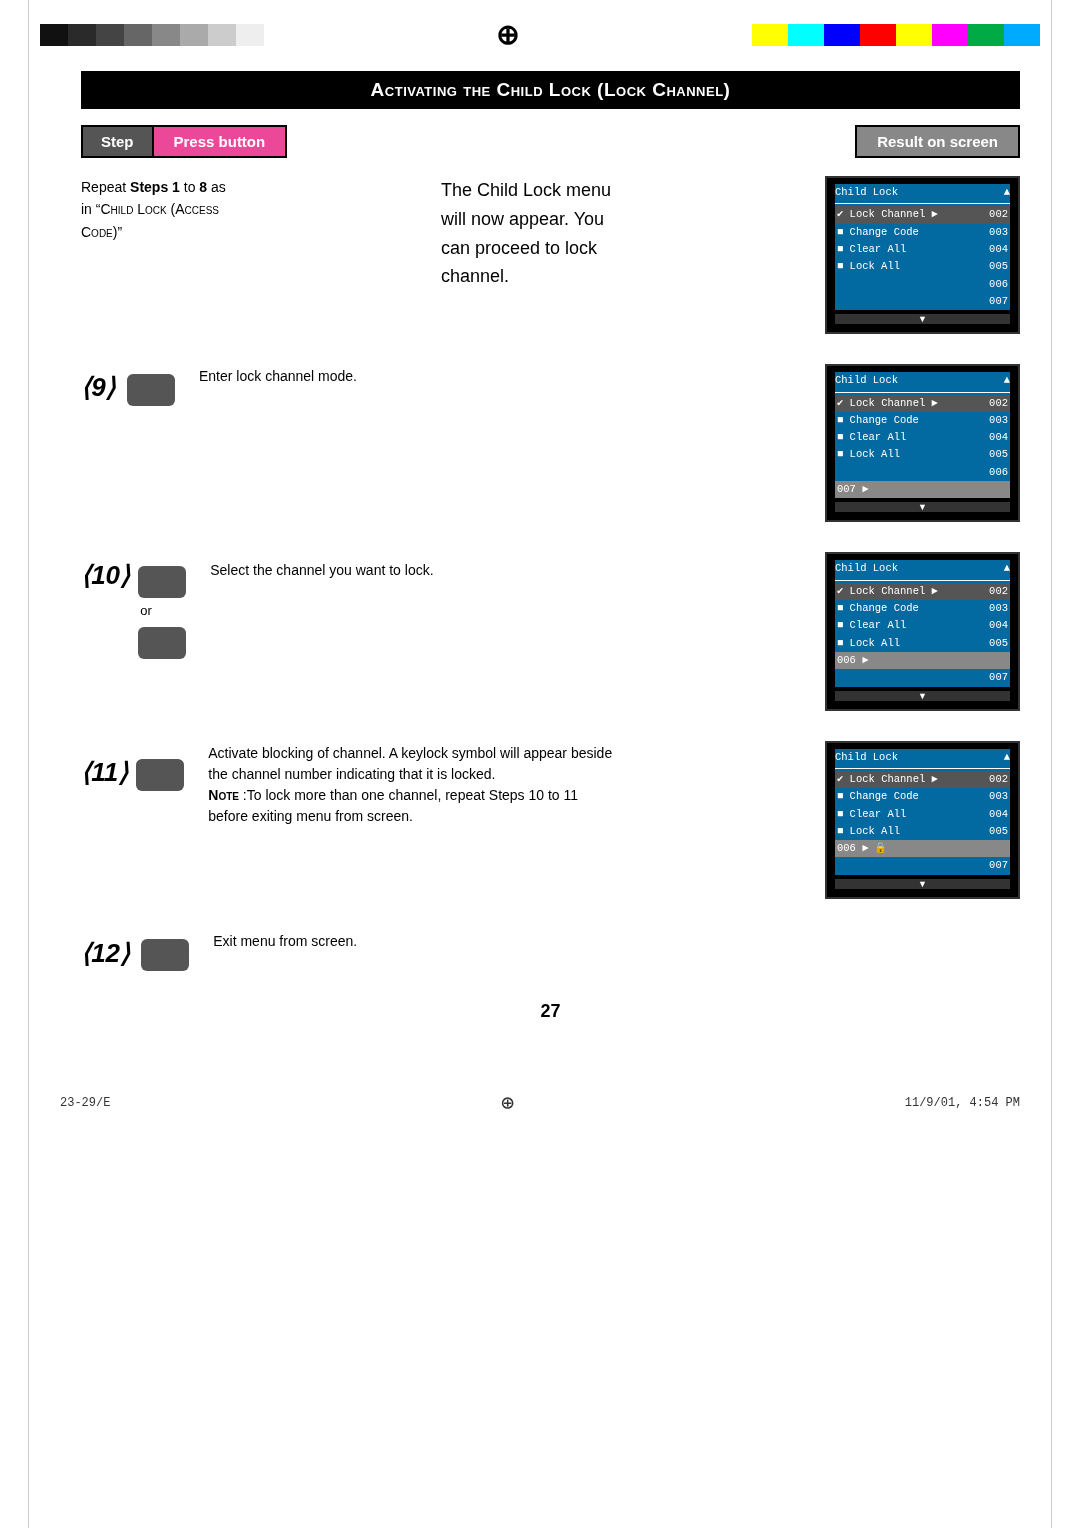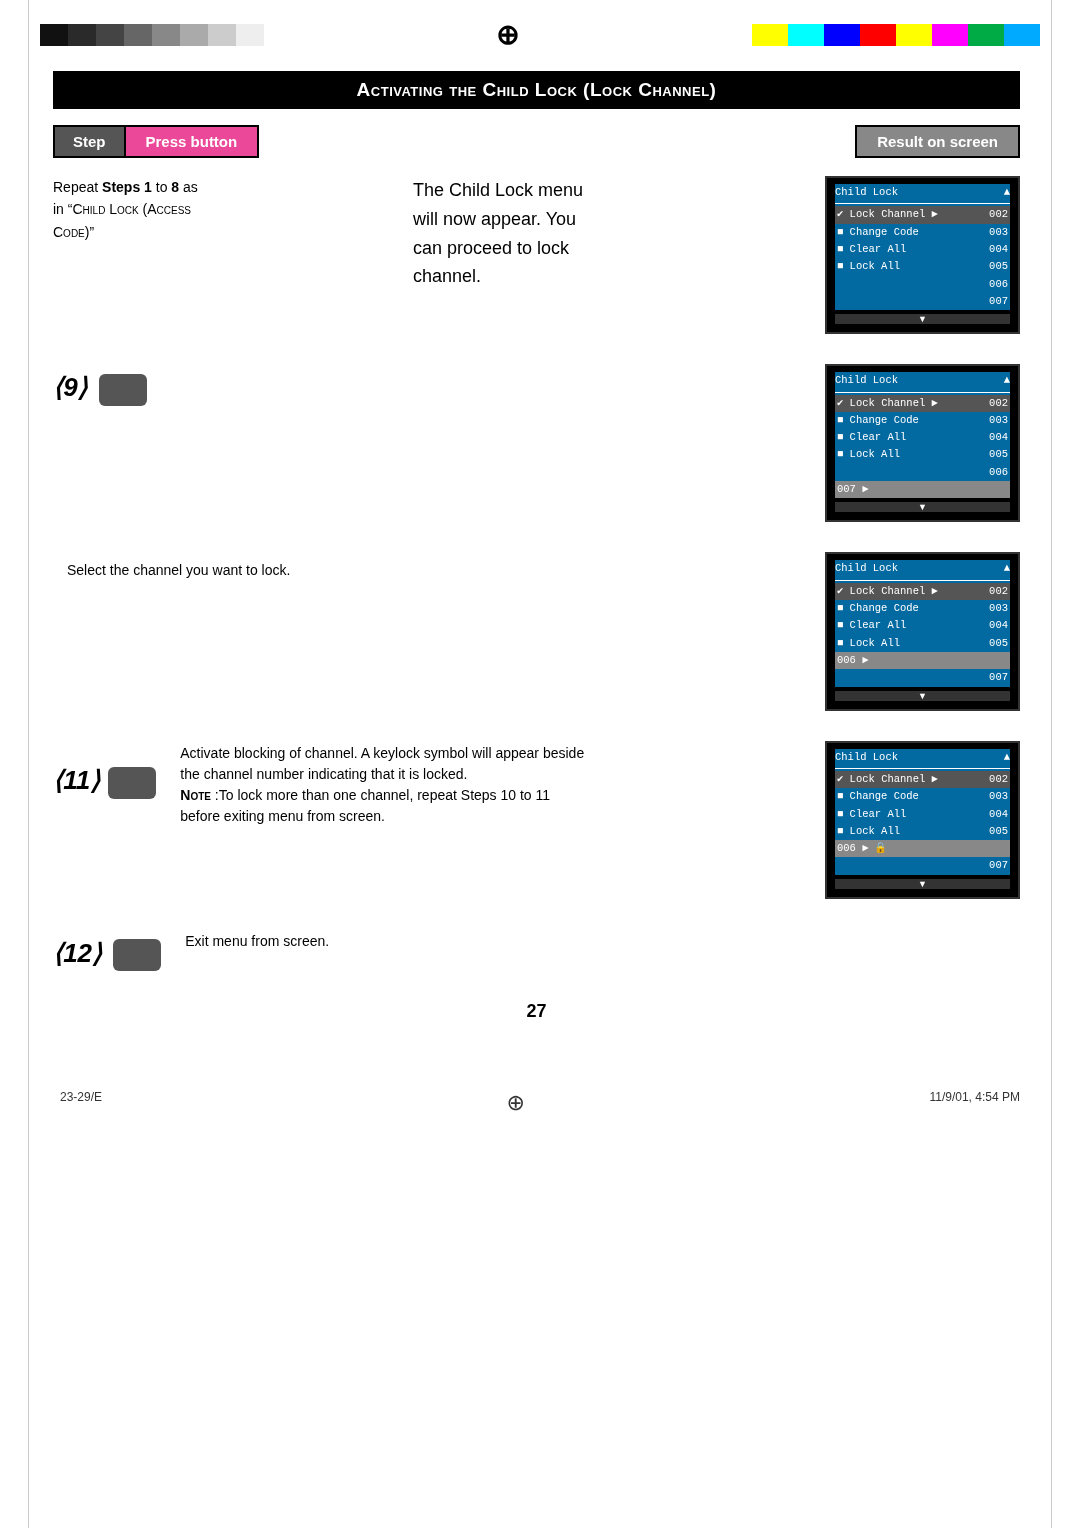--- a/index.html
+++ b/index.html
@@ -38,21 +38,21 @@
     .color-strip-right {
       display: flex;
       height: 22px;
     }
     .color-strip-right .cs {
       width: 36px;
       height: 22px;
     }
 
     .page-content {
-      padding: 20px 60px 30px 53px;
+      padding: 20px 60px 30px 81px;
     }
 
     
     .title-bar {
       background: #000;
       color: #fff;
       text-align: center;
       font-size: 19px;
       font-weight: bold;
       padding: 8px 20px;
@@ -221,25 +221,27 @@
       text-align: center;
       font-size: 18px;
       font-weight: bold;
       margin: 10px 0 20px 0;
     }
 
     
     .footer {
       display: flex;
       justify-content: space-between;
+      align-items: center;
       padding: 8px 60px;
       border-top: none;
       font-size: 12px;
       color: #333;
       margin-top: 10px;
+      font-family: Liberation Mono, monospace;
     }
 
     
     .sc { font-variant: small-caps; }
 
     .bold-italic { font-weight: bold; font-style: italic; }
 
     .note-bold { font-weight: bold; }
     .left-line {
       position: absolute;
@@ -349,20 +351,23 @@
         </div>
       </div>
     </div>
 
     <div class="step-row">
       <div class="step-left">
         <div style="display:flex; align-items:flex-start; gap:8px; margin-top:4px;">
           <div class="step-number bold-italic" style="font-size:26px; font-style:italic; font-weight:bold; min-width:38px;">⟨9⟩</div>
           <div class="btn-pill" style="margin-top:6px;"></div>
         </div>
+        <div class="step-desc" style="margin-left:14px;">
+          <span>Enter lock channel mode.</span>
+        </div>
       </div>
       <div class="step-right">
         <div class="tv-screen">
           <div class="tv-menu">
             <div class="tv-menu-title">
               <span>Child Lock</span>
               <span>▲</span>
             </div>
             <div class="tv-menu-item selected">
               <span>✔ Lock Channel ►</span>
@@ -391,20 +396,30 @@
           </div>
           <div class="tv-bottom-bar">
             <span class="tv-bottom-arrow">▼</span>
           </div>
         </div>
       </div>
     </div>
 
     <div class="step-row">
       <div class="step-left">
+        <div style="display:flex; align-items:flex-start; gap:8px; margin-top:4px; flex-direction:column;">
+          <div style="display:flex; align-items:flex-start; gap:8px;">
+            <div class="step-number bold-italic" style="font-size:26px; font-style:italic; font-weight:bold; min-width:38px;">⟨10⟩</div>
+            <div style="display:flex; flex-direction:column; gap:5px; margin-top:6px;">
+              <div class="btn-pill"></div>
+              <div style="font-size:13px; margin-left:2px;">or</div>
+              <div class="btn-pill"></div>
+            </div>
+          </div>
+        </div>
         <div class="step-desc" style="margin-left:14px; margin-top:6px;">
           <span>Select the channel you want to lock.</span>
         </div>
       </div>
       <div class="step-right">
         <div class="tv-screen">
           <div class="tv-menu">
             <div class="tv-menu-title">
               <span>Child Lock</span>
               <span>▲</span>
@@ -436,21 +451,21 @@
           </div>
           <div class="tv-bottom-bar">
             <span class="tv-bottom-arrow">▼</span>
           </div>
         </div>
       </div>
     </div>
 
     <div class="step-row">
       <div class="step-left">
-        <div style="display:flex; align-items:flex-start; gap:8px; margin-top:20px;">
+        <div style="display:flex; align-items:flex-start; gap:8px; margin-top:12px;">
           <div class="step-number bold-italic" style="font-size:26px; font-style:italic; font-weight:bold; min-width:38px;">⟨11⟩</div>
           <div class="btn-pill" style="margin-top:6px;"></div>
         </div>
         <div class="step-desc" style="margin-left:14px;">
           <span>Activate blocking of channel. A keylock symbol will appear beside the channel number indicating that it is locked.<br>
           <span class="note-bold">N<span style="font-variant:small-caps;">ote</span></span>&nbsp;:To lock more than one channel, repeat Steps 10 to 11 before exiting menu from screen.</span>
         </div>
       </div>
       <div class="step-right">
         <div class="tv-screen">

